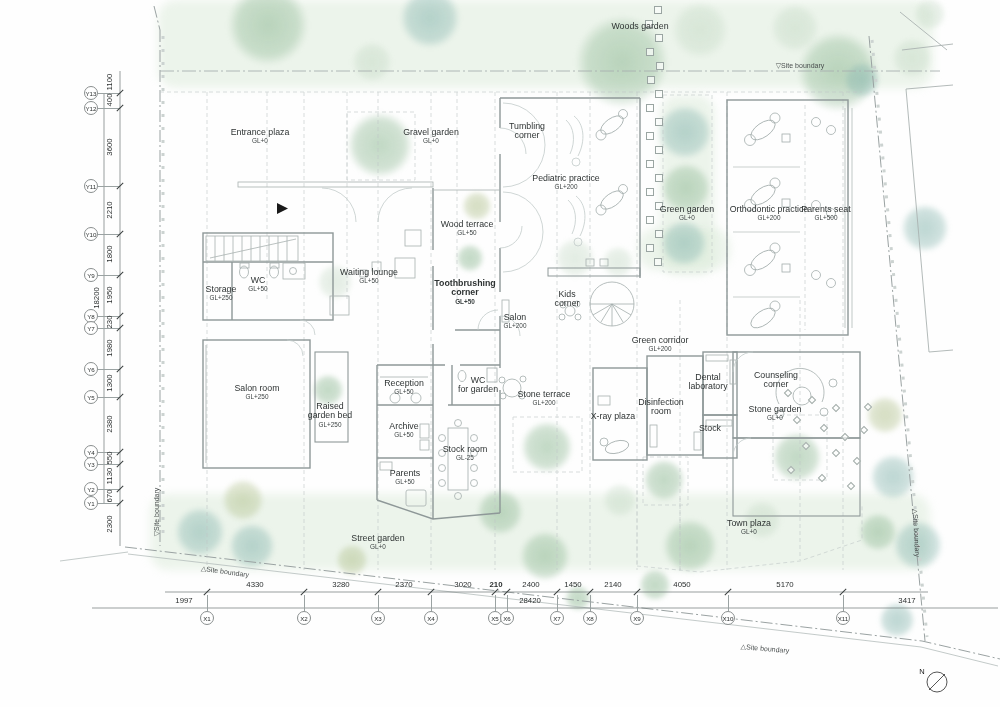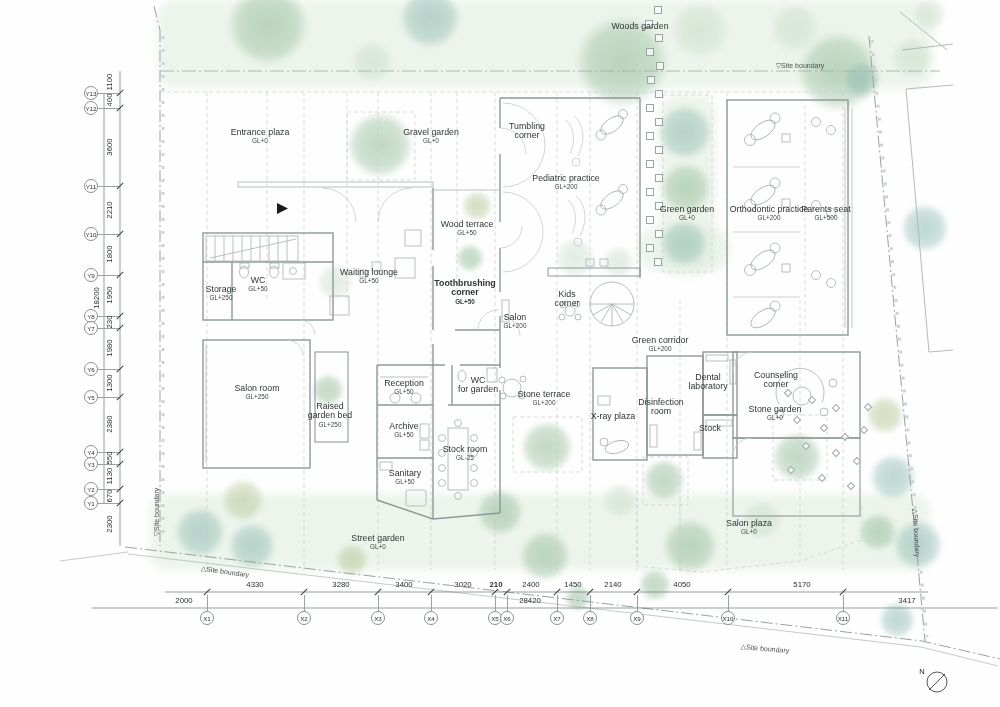--- a/index.html
+++ b/index.html
@@ -404,29 +404,29 @@
       </div>
       <div class="room-label" style="left: 404px; top: 422px;">
         <div>Archive</div>
         <div class="gl">GL+50</div>
       </div>
       <div class="room-label" style="left: 465px; top: 445px;">
         <div>Stock room</div>
         <div class="gl">GL-25</div>
       </div>
       <div class="room-label" style="left: 405px; top: 469px;">
-        <div>Sanitary</div>
+        <div>Parents</div>
         <div class="gl">GL+50</div>
       </div>
       <div class="room-label" style="left: 378px; top: 534px;">
         <div>Street garden</div>
         <div class="gl">GL+0</div>
       </div>
       <div class="room-label" style="left: 749px; top: 519px;">
-        <div>Salon plaza</div>
+        <div>Town plaza</div>
         <div class="gl">GL+0</div>
       </div>
       <div class="boundary-label" style="left: 800px; top: 66px; transform: translate(-50%, -50%) rotate(0deg);">▽Site  boundary</div>
       <div class="boundary-label" style="left: 157px; top: 512px; transform: translate(-50%, -50%) rotate(-90deg);">▽Site  boundary</div>
       <div class="boundary-label" style="left: 225px; top: 572px; transform: translate(-50%, -50%) rotate(8deg);">△Site  boundary</div>
       <div class="boundary-label" style="left: 765px; top: 649px; transform: translate(-50%, -50%) rotate(5deg);">△Site  boundary</div>
       <div class="boundary-label" style="left: 916px; top: 533px; transform: translate(-50%, -50%) rotate(87deg);">△Site  boundary</div>
     </div>
   <div id="grid">
       <div class="bubble" style="left: 91px; top: 93px;">Y13</div>
@@ -511,27 +511,27 @@
       <div class="leader" style="left: 636.5px; top: 595px; width: 1px; height: 16px;"></div>
       <div class="tick" style="left: 637px; top: 592px;"></div>
       <div class="bubble" style="left: 728px; top: 618px;">X10</div>
       <div class="leader" style="left: 727.5px; top: 595px; width: 1px; height: 16px;"></div>
       <div class="tick" style="left: 728px; top: 592px;"></div>
       <div class="bubble" style="left: 843px; top: 618px;">X11</div>
       <div class="leader" style="left: 842.5px; top: 595px; width: 1px; height: 16px;"></div>
       <div class="tick" style="left: 843px; top: 592px;"></div>
       <div class="xdim" style="left: 255px; top: 584px;">4330</div>
       <div class="xdim" style="left: 341px; top: 584px;">3280</div>
-      <div class="xdim" style="left: 404px; top: 584px;">3400</div>
+      <div class="xdim" style="left: 404px; top: 584px;">2370</div>
       <div class="xdim" style="left: 463px; top: 584px;">3020</div>
       <div class="xdim" style="left: 496px; top: 584px; font-weight: bold;">210</div>
       <div class="xdim" style="left: 531px; top: 584px;">2400</div>
       <div class="xdim" style="left: 573px; top: 584px;">1450</div>
       <div class="xdim" style="left: 613px; top: 584px; text-align: right;">2140</div>
       <div class="xdim" style="left: 682px; top: 584px;">4050</div>
-      <div class="xdim" style="left: 785px; top: 584px; margin-left: 17px;">5170</div>
-      <div class="xdim" style="left: 184px; top: 600px;">2000</div>
+      <div class="xdim" style="left: 785px; top: 584px;">5170</div>
+      <div class="xdim" style="left: 184px; top: 600px;">1997</div>
       <div class="xdim" style="left: 530px; top: 600px;">28420</div>
       <div class="xdim" style="left: 907px; top: 600px;">3417</div>
     </div>
 
   <div class="north-label" style="left:922px;top:671px;">N</div>
 </div>
 
 </body></html>

